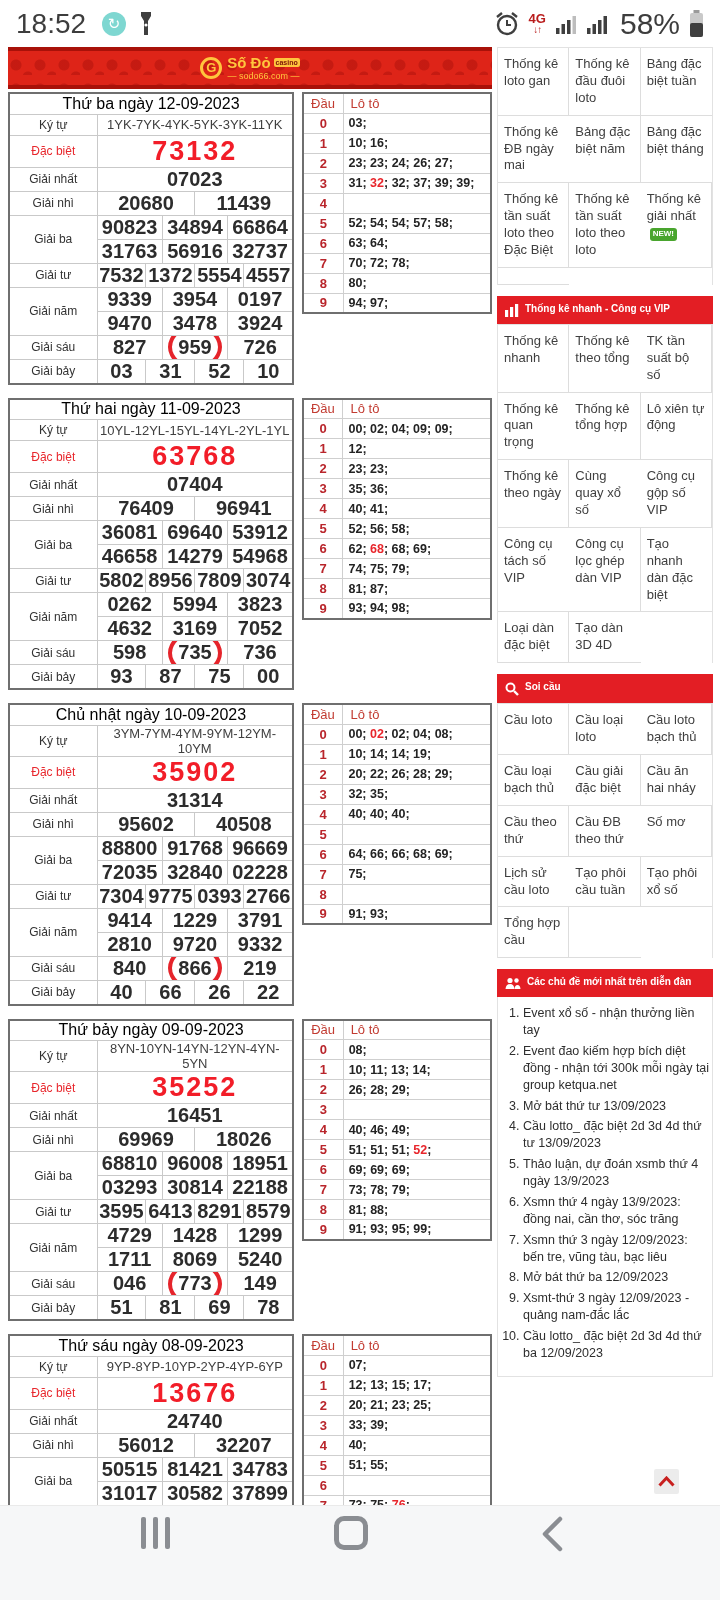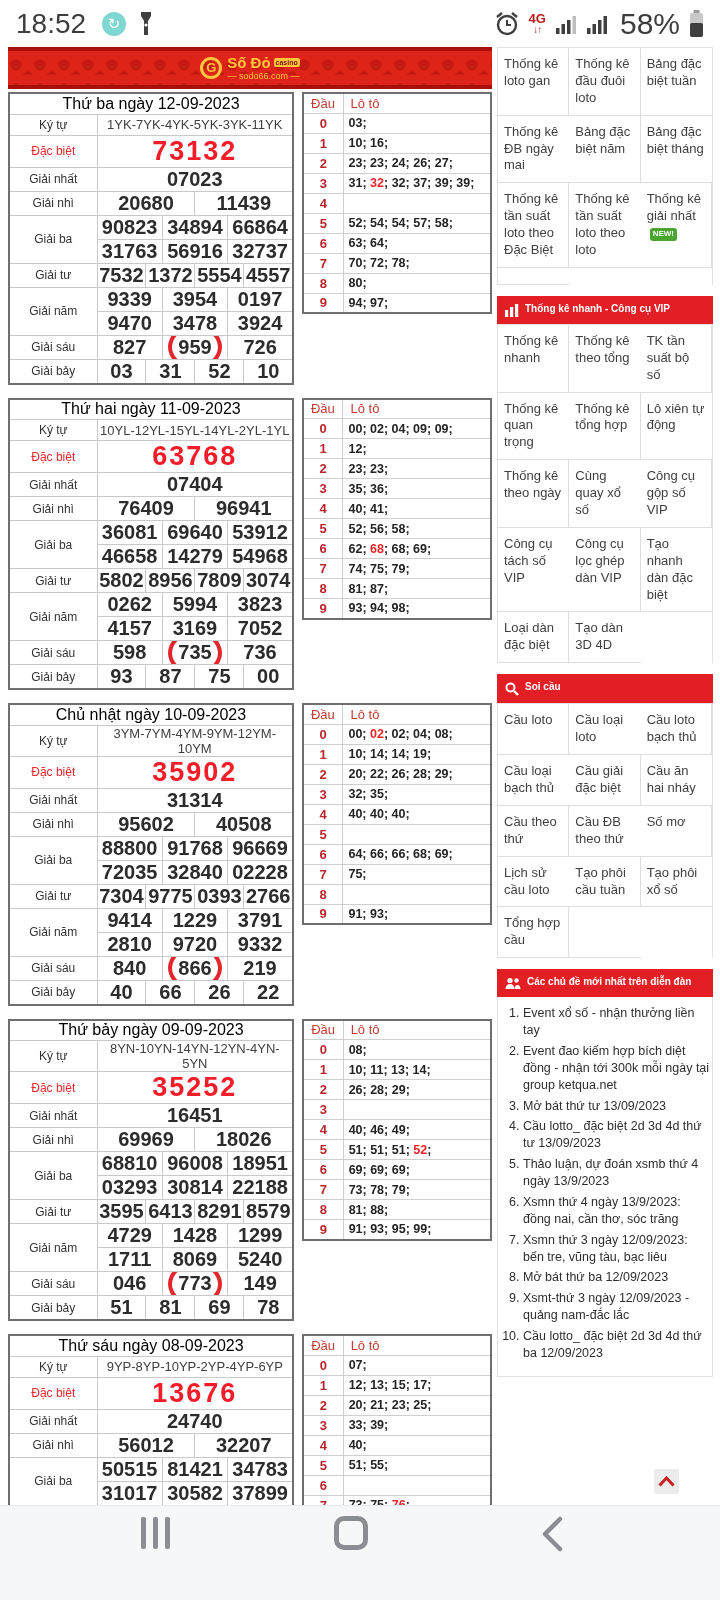--- a/index.html
+++ b/index.html
@@ -333,21 +333,21 @@
                 <td class="num" colspan="3"><span>7809</span></td>
                 <td class="num" colspan="3"><span>3074</span></td>
               </tr>
               <tr>
                 <td class="lbl" colspan="1" rowspan="2">Giải năm</td>
                 <td class="num" colspan="4"><span>0262</span></td>
                 <td class="num" colspan="4"><span>5994</span></td>
                 <td class="num" colspan="4"><span>3823</span></td>
               </tr>
               <tr>
-                <td class="num" colspan="4"><span>4157</span></td>
+                <td class="num" colspan="4"><span>4632</span></td>
                 <td class="num" colspan="4"><span>3169</span></td>
                 <td class="num" colspan="4"><span>7052</span></td>
               </tr>
               <tr>
                 <td class="lbl">Giải sáu</td>
                 <td class="num sau" colspan="4"><span>598</span></td>
                 <td class="num sau" colspan="4"><span class="circleme">735</span></td>
                 <td class="num sau" colspan="4"><span>736</span></td>
               </tr>
               <tr>

